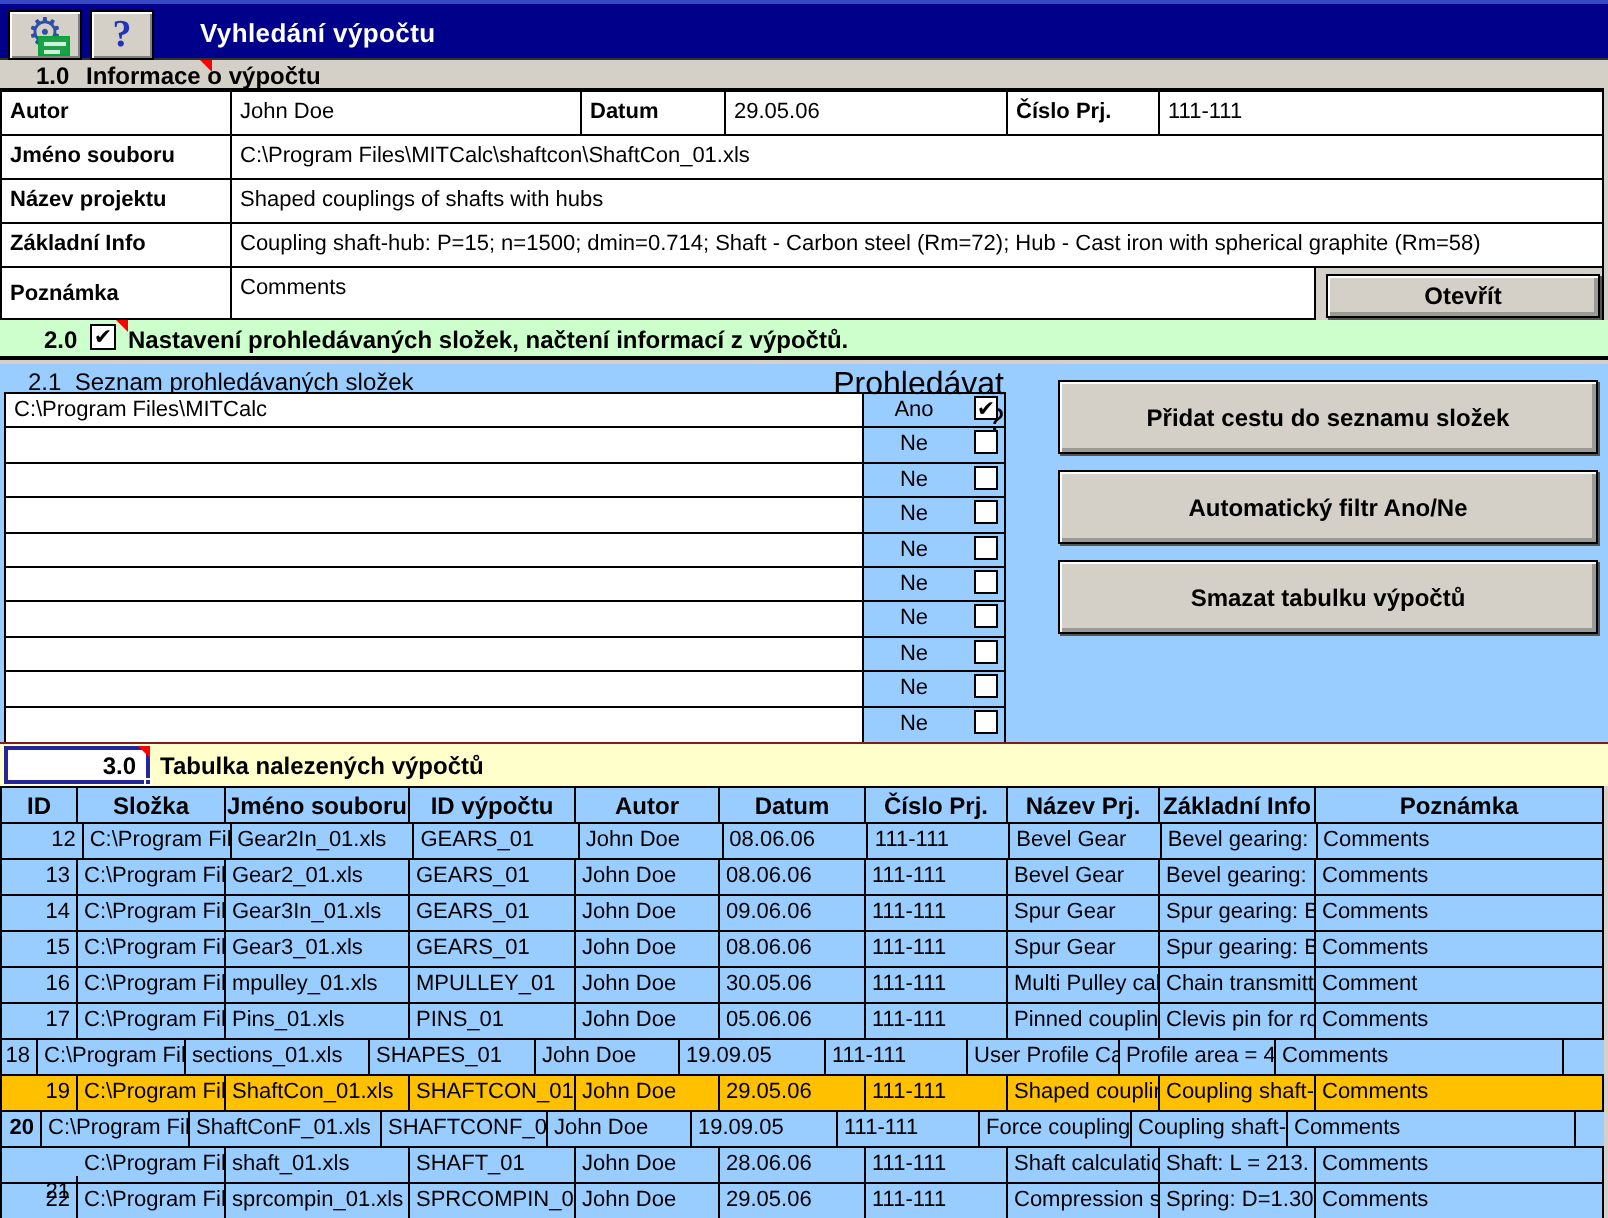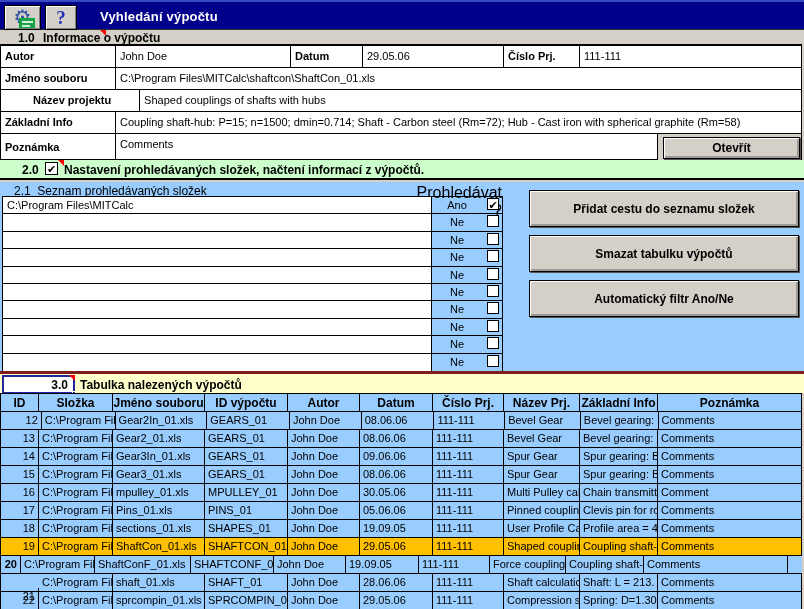--- a/index.html
+++ b/index.html
@@ -87,21 +87,21 @@
   }
   .flag-row { height:17.4px; border-bottom:1px solid #000; position:relative; padding-top:2px; }
   .flag-row:last-child { border-bottom:none; }
   .flag-txt { position:absolute; left:0; top:2px; width:50px; text-align:center; }
   .flag-row .cb { position:absolute; right:3px; top:1px; }
   .side-buttons { position:absolute; left:529px; top:8px; width:270px; }
   .side-buttons .btn3d { display:block; width:270px; height:37px; margin-bottom:8px; }
   
   .sec3-bar {
     position:absolute; left:0; top:371px; width:804px; height:22px;
-    background:#FFFFCC; border-top:3px solid #7f1d1d;
+    background:#FFFFCC; border-top:1px solid #7f1d1d;
   }
   .sel-cell {
     position:absolute; left:2px; top:1px; width:73px; height:19px; background:#fff;
     border:2px solid #26269C; font-weight:bold; font-size:12px; text-align:right; padding:1px 5px 0 0;
   }
   .sel-handle { position:absolute; right:-3px; bottom:-3px; width:4px; height:4px; background:#26269C; border:1px solid #fff; }
   .sec3-title { position:absolute; left:80px; top:4px; font-weight:bold; font-size:12px; }
   .result-table { position:absolute; left:0; top:393px; width:802px; border-left:1px solid #000; }
   .hrow { display:flex; border-top:1px solid #000; border-bottom:1px solid #000; height:19px; background:#99CCFF; }
   .hcell {
@@ -144,21 +144,21 @@
     <div class="icell" style="width:175px;">John Doe</div>
     <div class="icell ilabel" style="width:72px;">Datum</div>
     <div class="icell" style="width:141px;">29.05.06</div>
     <div class="icell ilabel" style="width:76px;">Číslo Prj.</div>
     <div class="icell" style="width:221px;">111-111</div>
   </div>
   <div class="irow" style="height:22px;">
     <div class="icell ilabel" style="width:115px;">Jméno souboru</div>
     <div class="icell" style="width:685px;">C:\Program Files\MITCalc\shaftcon\ShaftCon_01.xls</div>
   </div>
-  <div class="irow" style="height:22px;padding-left:28px;">
+  <div class="irow" style="height:22px;">
     <div class="icell ilabel" style="width:115px;">Název projektu</div>
     <div class="icell" style="width:685px;">Shaped couplings of shafts with hubs</div>
   </div>
   <div class="irow" style="height:22px;">
     <div class="icell ilabel" style="width:115px;">Základní Info</div>
     <div class="icell" style="width:685px;">Coupling shaft-hub: P=15; n=1500; dmin=0.714; Shaft - Carbon steel (Rm=72); Hub - Cast iron with spherical graphite (Rm=58)</div>
   </div>
   <div class="irow" style="height:27px;">
     <div class="icell ilabel" style="width:115px;padding-top:7px;">Poznámka</div>
     <div class="icell" style="width:542px;">Comments</div>
@@ -227,22 +227,22 @@
         <span class="flag-txt">Ne</span>
         <span class="cb" style="width: 12px; height: 12px;"></span>
       </div>
       <div class="flag-row">
         <span class="flag-txt">Ne</span>
         <span class="cb" style="width: 12px; height: 12px;"></span>
       </div>
     </div>
   <div class="side-buttons" id="side-buttons">
       <button class="btn3d">Přidat cestu do seznamu složek</button>
+      <button class="btn3d">Automatický filtr Ano/Ne</button>
       <button class="btn3d">Smazat tabulku výpočtů</button>
-      <button class="btn3d">Automatický filtr Ano/Ne</button>
     </div>
 </div>
 
 <div class="sec3-bar">
   <div class="sel-cell">3.0
     <span class="cmt" style="right:-2px;left:auto;top:-2px;"></span>
     <span class="sel-handle"></span>
   </div>
   <span class="sec3-title">Tabulka nalezených výpočtů</span>
 </div>
@@ -327,21 +327,21 @@
         <div class="dcell" style="width: 92px;">Pins_01.xls</div>
         <div class="dcell" style="width: 83px;">PINS_01</div>
         <div class="dcell" style="width: 72px;">John Doe</div>
         <div class="dcell" style="width: 73px;">05.06.06</div>
         <div class="dcell" style="width: 71px;">111-111</div>
         <div class="dcell" style="width: 76px;">Pinned coupling</div>
         <div class="dcell" style="width: 78px;">Clevis pin for rot</div>
         <div class="dcell" style="width: 144px;">Comments</div>
       </div>
       <div class="drow">
-        <div class="dcell num" style="width: 38px;">18</div>
+        <div class="dcell num" style="width: 18px;">18</div>
         <div class="dcell" style="width: 74px;">C:\Program Files</div>
         <div class="dcell" style="width: 92px;">sections_01.xls</div>
         <div class="dcell" style="width: 83px;">SHAPES_01</div>
         <div class="dcell" style="width: 72px;">John Doe</div>
         <div class="dcell" style="width: 73px;">19.09.05</div>
         <div class="dcell" style="width: 71px;">111-111</div>
         <div class="dcell" style="width: 76px;">User Profile Cal</div>
         <div class="dcell" style="width: 78px;">Profile area = 43</div>
         <div class="dcell" style="width: 144px;">Comments</div>
       </div>

